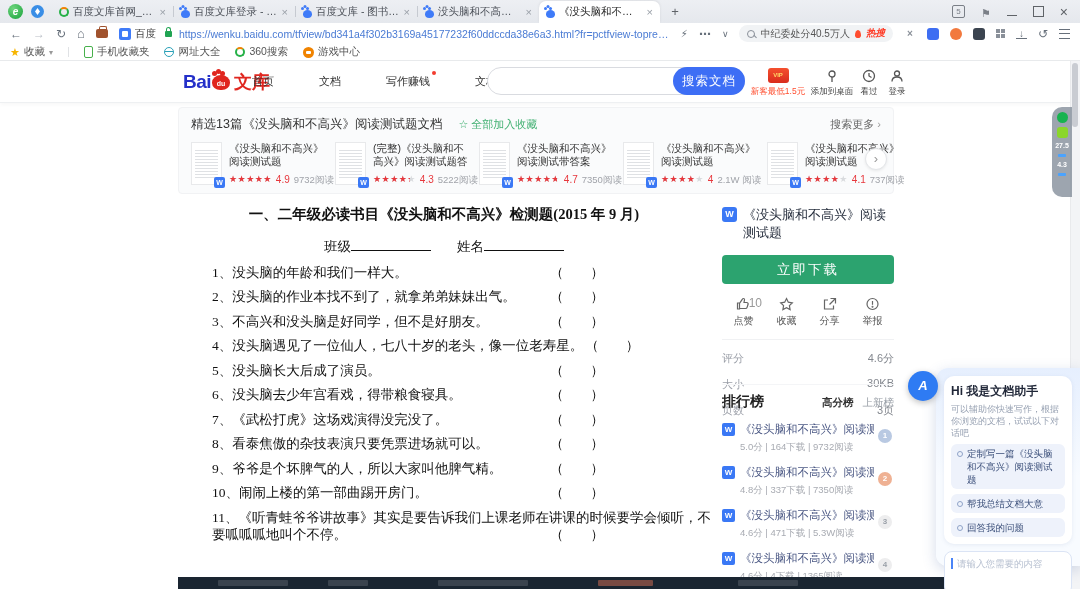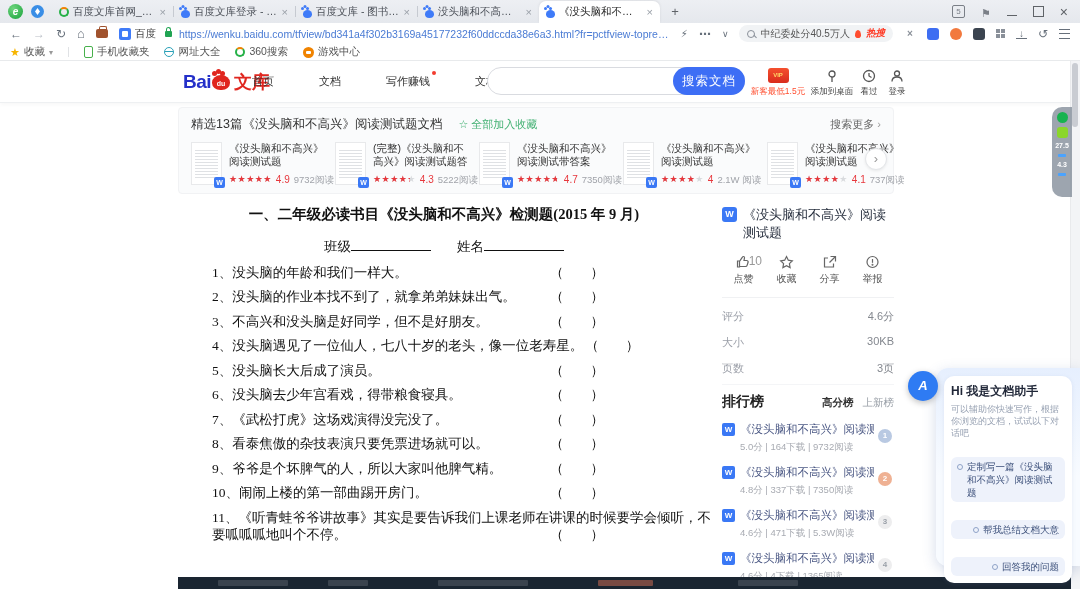--- a/index.html
+++ b/index.html
@@ -169,21 +169,21 @@
   .rk-item:nth-of-type(2) .rk-badge{background:#b9c9e2;}
   .rk-item:nth-of-type(3) .rk-badge{background:#efb193;}
   .rk-item:nth-of-type(4) .rk-badge,.rk-item:nth-of-type(5) .rk-badge{background:#ededee;color:#9aa0a8;}
 
   
   .assistant{position:absolute;left:936px;top:368px;width:144px;height:198px;background:linear-gradient(180deg,#e6effe,#f8fbff 55%);border-radius:12px 0 0 12px;box-shadow:0 4px 14px rgba(60,90,160,.22);z-index:10;padding:8px;box-sizing:border-box;}
   .ai-avatar{position:absolute;left:908px;top:371px;width:30px;height:30px;border-radius:50%;background:#2e7bf3;color:#fff;font:italic bold 13px/30px "Liberation Sans",sans-serif;text-align:center;z-index:11;box-shadow:0 2px 6px rgba(0,0,0,.25);}
   .as-bubble{background:#fff;border-radius:10px;padding:7px;box-shadow:0 1px 4px rgba(120,140,180,.15);}
   .as-title{font-size:12px;font-weight:bold;color:#1f2637;}
   .as-desc{font-size:9px;color:#98a2b3;line-height:12px;margin-top:3px;}
-  .chip{margin-top:18px;background:#eef2fb;border-radius:6px;padding:3px 6px;font-size:9.5px;color:#3a4e79;line-height:13px;display:flex;gap:4px;justify-content:flex-end;}
+  .chip{margin-top:5px;background:#eef2fb;border-radius:6px;padding:3px 6px;font-size:9.5px;color:#3a4e79;line-height:13px;display:flex;gap:4px;}
   .chip::before{content:"";width:4px;height:4px;border:1px solid #8fa3c8;border-radius:50%;flex:none;margin-top:4px;}
   .as-input{margin-top:7px;background:#fff;border:1px solid #dbe4f5;border-radius:8px;height:44px;position:relative;padding:6px;box-sizing:border-box;}
   .as-ph{font-size:9.5px;color:#b8c1d1;border-left:2px solid #4a84f7;padding-left:4px;line-height:11px;}
 
   
   .sidewidget{position:absolute;left:1052px;top:107px;width:20px;height:90px;background:rgba(130,140,152,.78);border-radius:10px 0 0 10px;z-index:4;display:flex;flex-direction:column;align-items:center;padding-top:5px;gap:4px;box-sizing:border-box;}
   .wd-dot{width:11px;height:11px;border-radius:50%;}
   .wd-dot.d1{background:#17b34f;}
   .wd-dot.d2{background:#8bd62b;border-radius:3px;}
   .wd-num{font-size:7px;color:#fff;font-weight:bold;line-height:8px;}
@@ -457,20 +457,21 @@
       <i style="left:260px;width:90px;"></i>
       <i style="left:420px;width:55px;background:rgba(235,120,90,.45);"></i>
       <i style="left:560px;width:60px;"></i>
   </div>
 
   <div class="sidecard">
     <div class="sc-title">
       <span class="wbadge"></span>
       <span>《没头脑和不高兴》阅读测试题</span>
     </div>
+    <button class="dl-btn">立即下载</button>
     <div class="actions">
       <div class="act">
         <svg width="15" height="14" viewBox="0 0 15 14" fill="none" stroke="#666" stroke-width="1.2">
             <path d="M1.5 6h2v6h-2z M3.5 11.5h6c.8 0 1.4-.4 1.6-1.2l1-3c.3-1-.4-1.8-1.4-1.8H8l.5-2.6c.1-.8-.4-1.4-1.1-1.4-.4 0-.8.2-1 .6L3.5 6.5z"></path>
           </svg>
         <span class="like-count">10</span>
         <span>点赞</span>
       </div>
       <div class="act">
         <svg width="15" height="14" viewBox="0 0 15 14" fill="none" stroke="#666" stroke-width="1.2">

